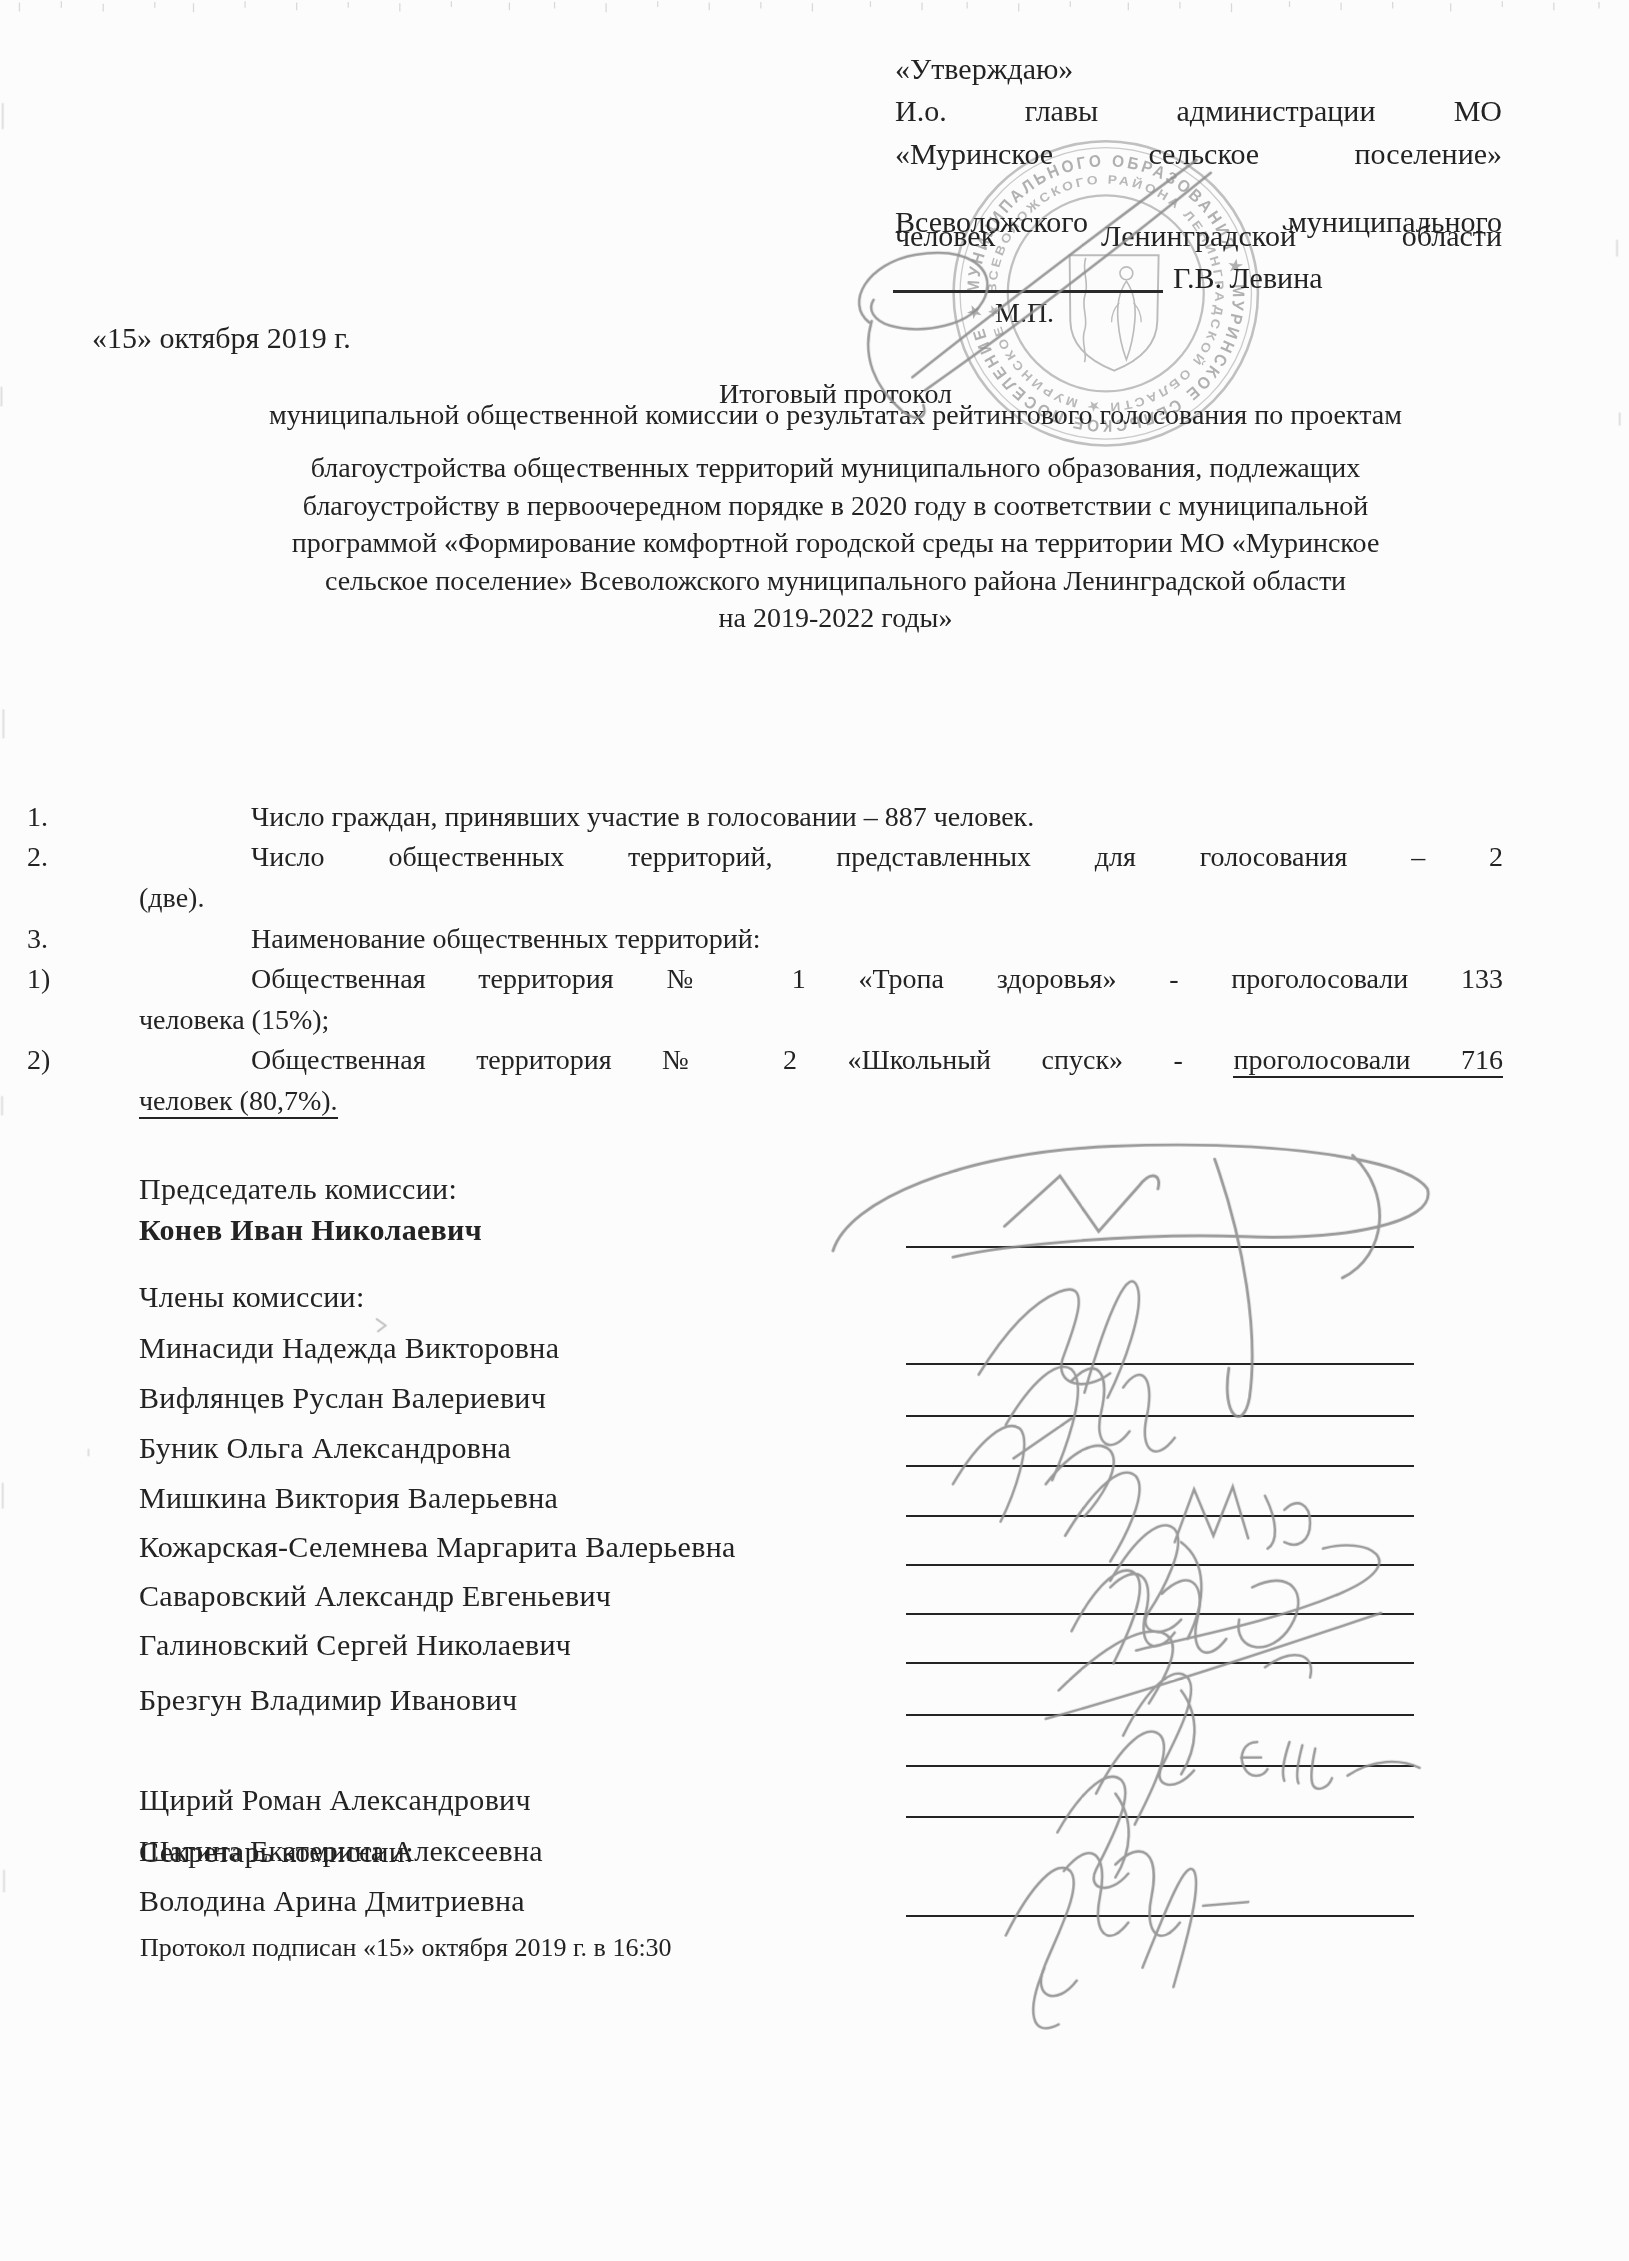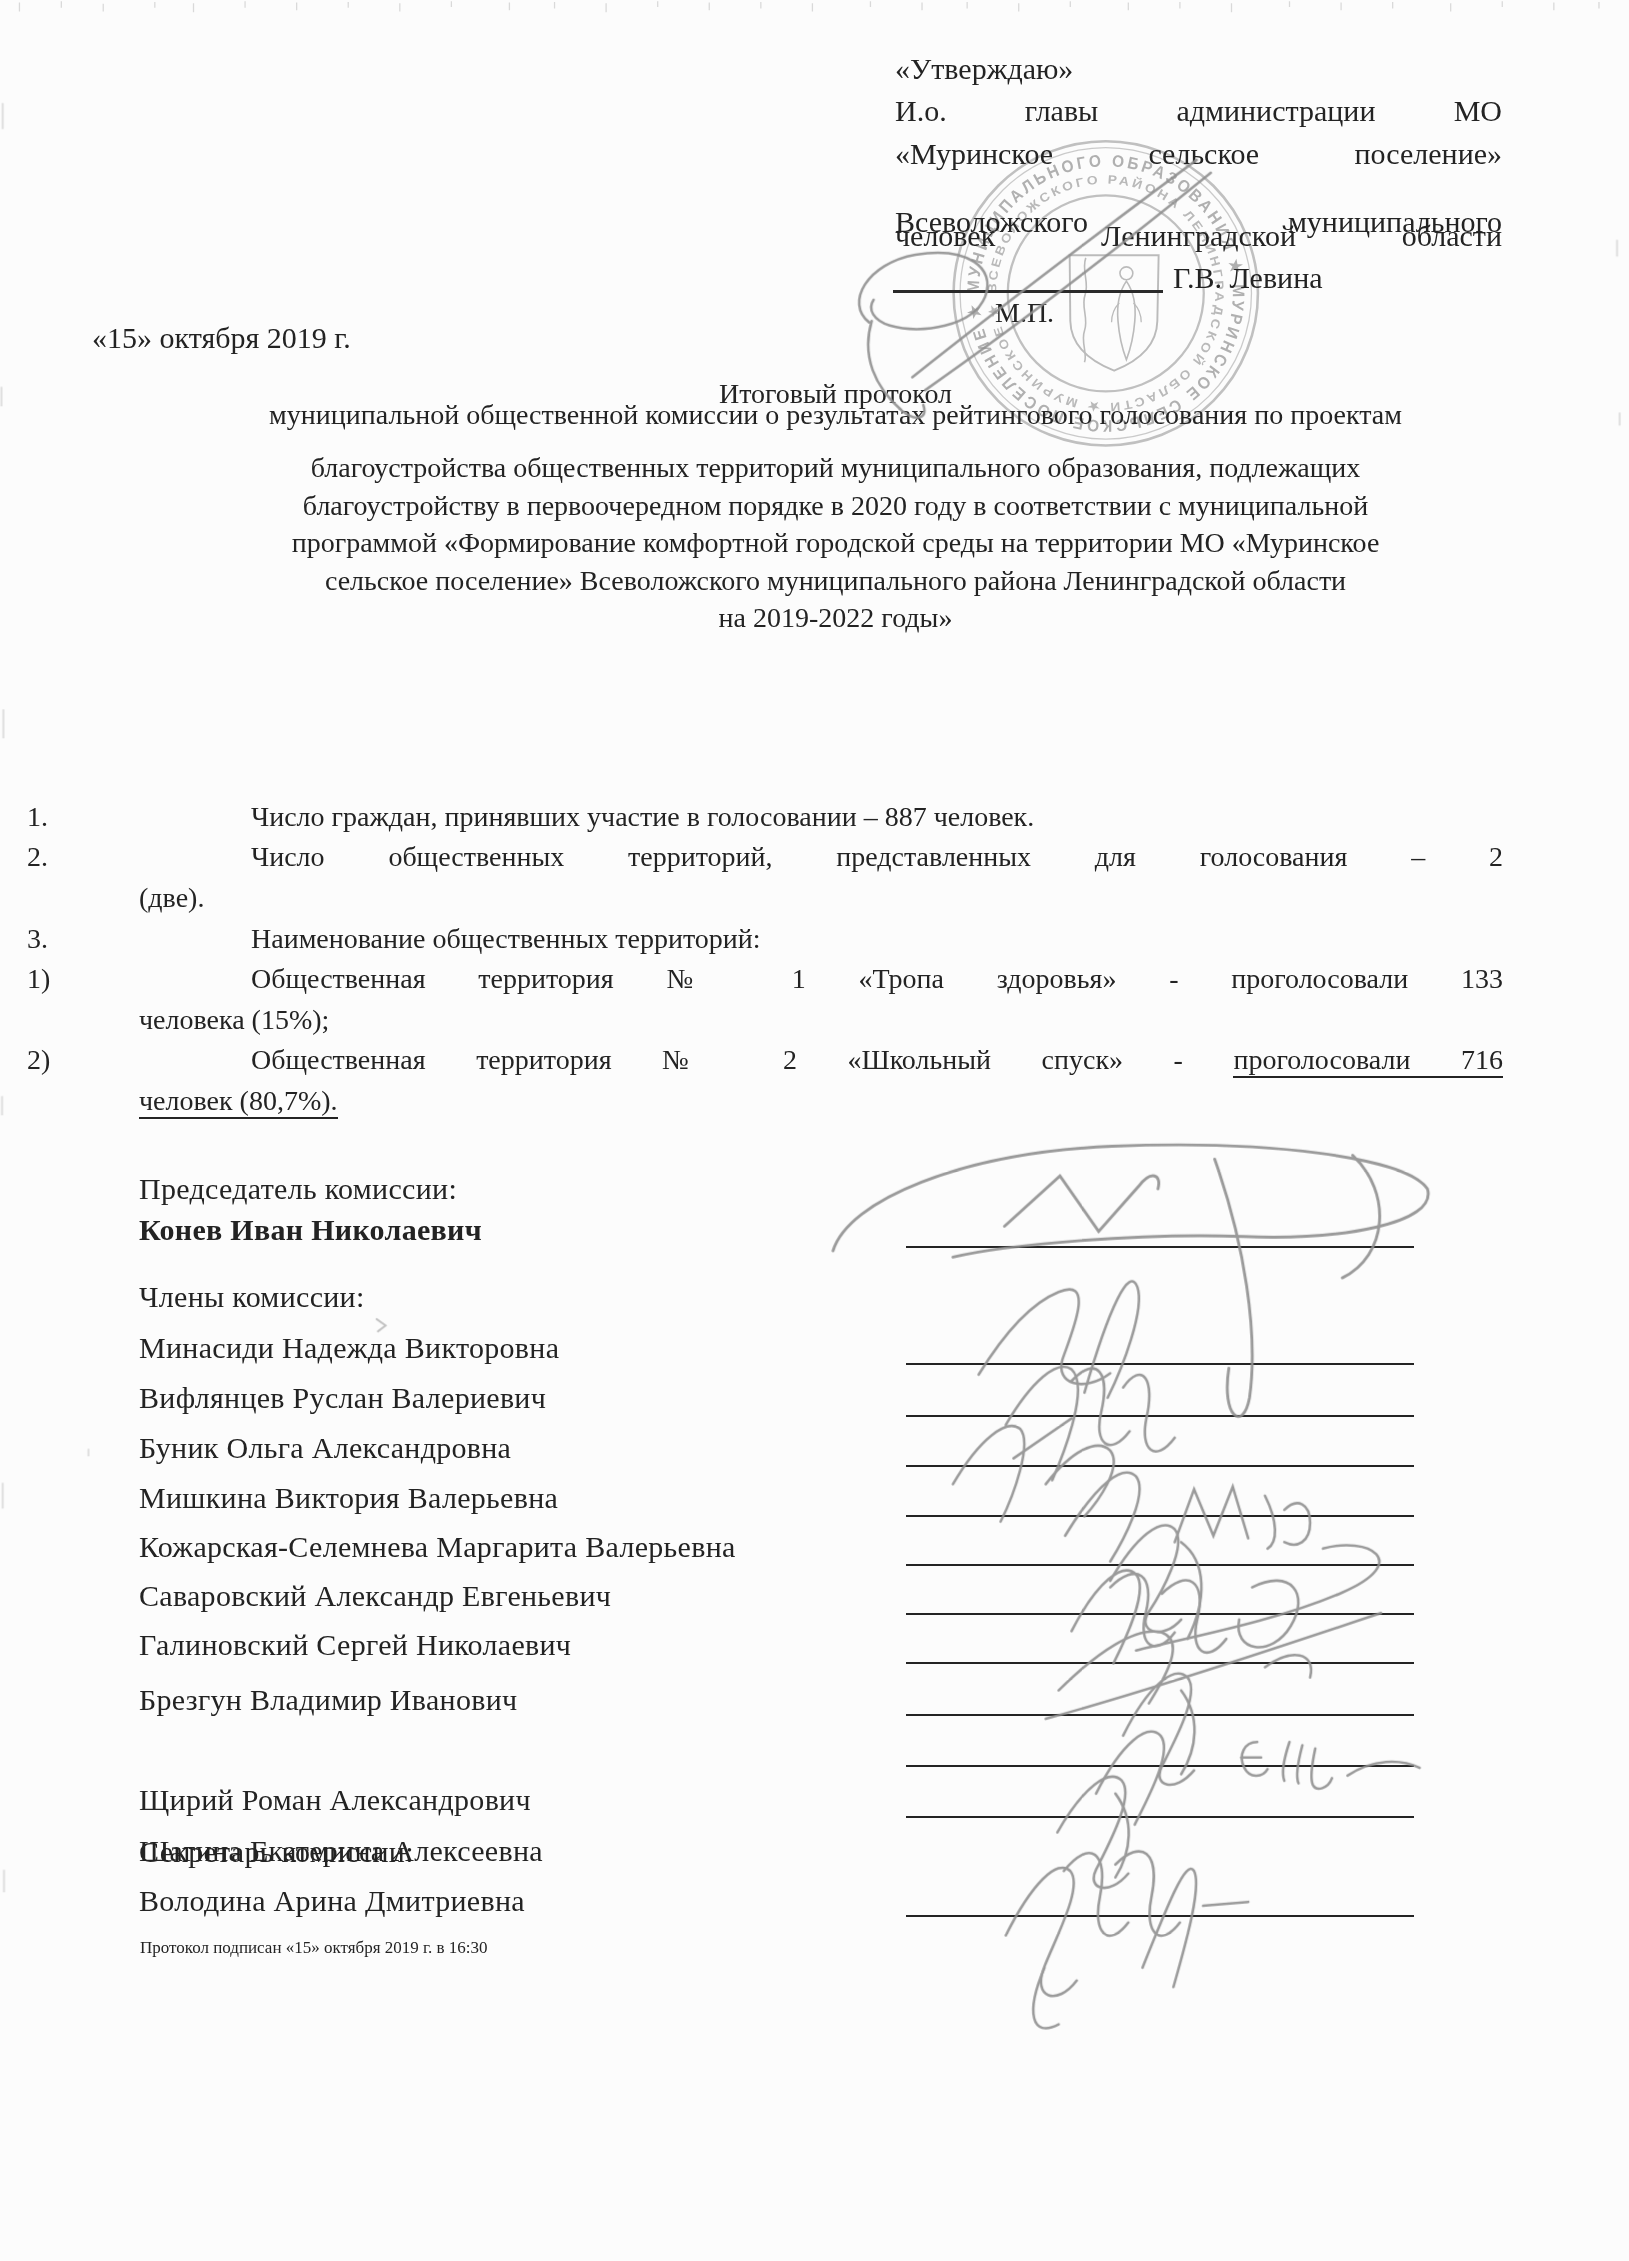--- a/index.html
+++ b/index.html
@@ -96,21 +96,21 @@
     position:absolute;
     left:139px;
     font-size:30px;
     line-height:36px;
     white-space:nowrap;
     letter-spacing:0.3px;
   }
   .cmt-footer{
     position:absolute;
     left:140px;
-    font-size:17px;
+    font-size:26px;
     line-height:32px;
     white-space:nowrap;
   }
   .sig-line{
     position:absolute;
     left:906px;
     width:508px;
     border-top:2.6px solid #242424;
   }
   

